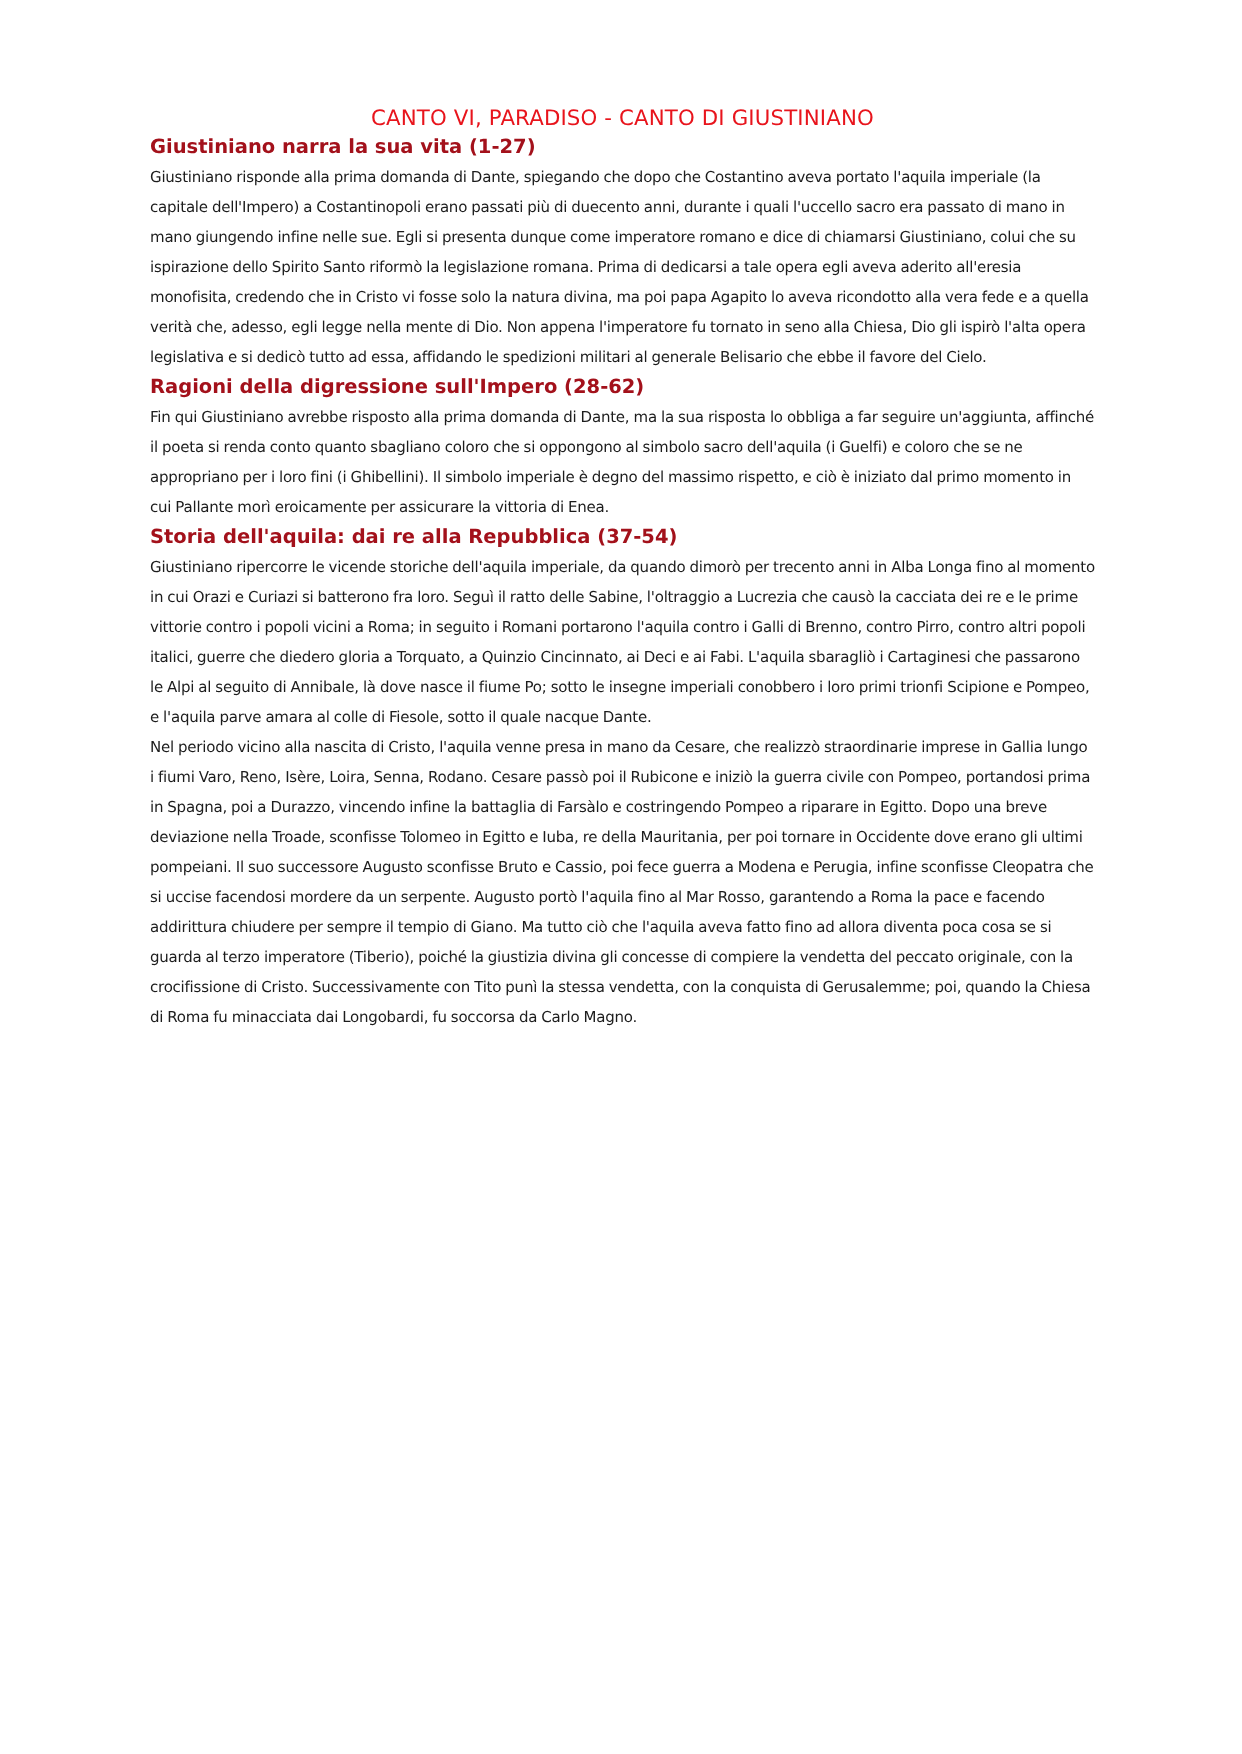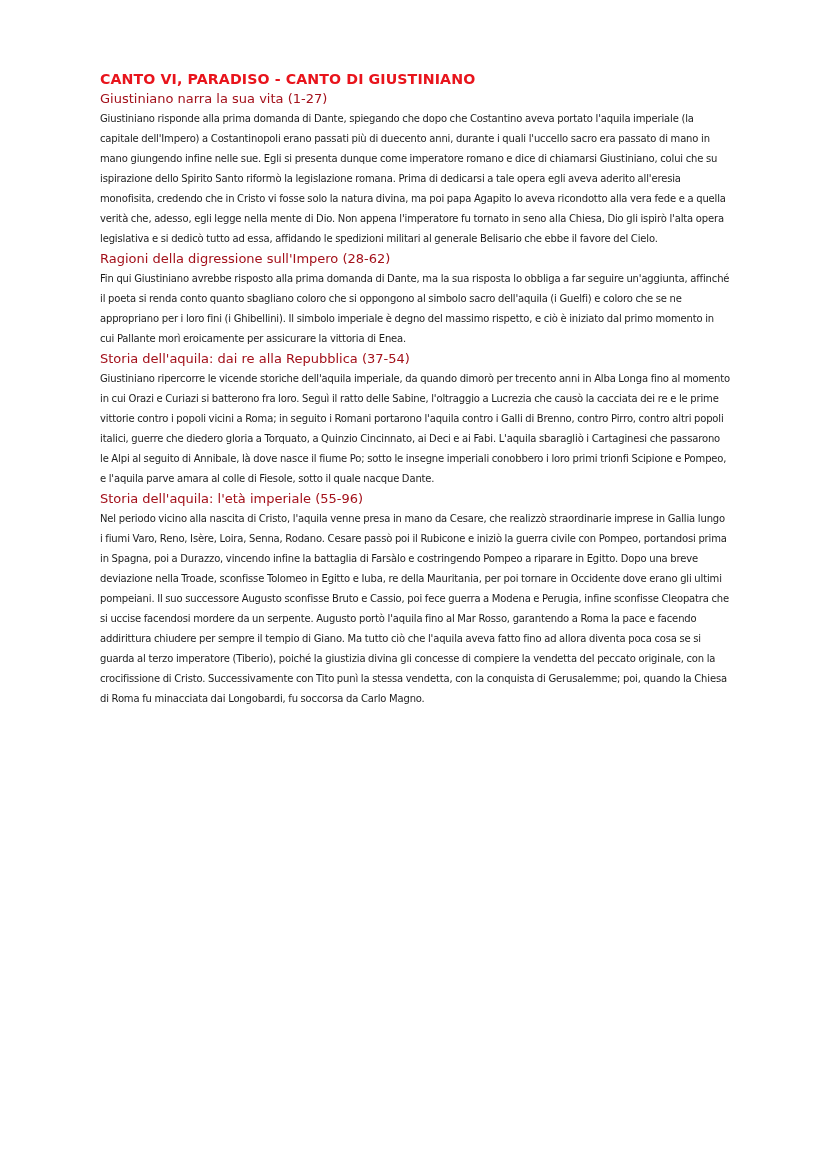--- a/index.html
+++ b/index.html
@@ -16,29 +16,30 @@
     .page {
       position: absolute;
       left: 100px;
       top: 69px;
       width: 630px;
       font-family: "DejaVu Sans", sans-serif;
       color: #1a1a1a;
     }
     .doc-title {
       font-size: 14.2px;
-      font-weight: bold;
+      font-weight: normal;
       color: #e8141c;
       line-height: 20px;
       margin: 0;
       letter-spacing: 0.1px;
+      text-align: center;
     }
     .section-heading {
       font-size: 13px;
-      font-weight: normal;
+      font-weight: bold;
       color: #a3111b;
       line-height: 20px;
       margin: 0;
     }
     .section-body {
       font-size: 10px;
       line-height: 20px;
       margin: 0;
       color: #1c1c1c;
       letter-spacing: -0.15px;
@@ -60,16 +61,15 @@
     <h2 class="section-heading">Ragioni della digressione sull'Impero (28-62)</h2>
     <p class="section-body">Fin qui Giustiniano avrebbe risposto alla prima domanda di Dante, ma la sua risposta lo obbliga a far seguire un'aggiunta, affinché il poeta si renda conto quanto sbagliano coloro che si oppongono al simbolo sacro dell'aquila (i Guelfi) e coloro che se ne appropriano per i loro fini (i Ghibellini). Il simbolo imperiale è degno del massimo rispetto, e ciò è iniziato dal primo momento in cui Pallante morì eroicamente per assicurare la vittoria di Enea.</p>
   </section>
 
   <section>
     <h2 class="section-heading">Storia dell'aquila: dai re alla Repubblica (37-54)</h2>
     <p class="section-body">Giustiniano ripercorre le vicende storiche dell'aquila imperiale, da quando dimorò per trecento anni in Alba Longa fino al momento in cui Orazi e Curiazi si batterono fra loro. Seguì il ratto delle Sabine, l'oltraggio a Lucrezia che causò la cacciata dei re e le prime vittorie contro i popoli vicini a Roma; in seguito i Romani portarono l'aquila contro i Galli di Brenno, contro Pirro, contro altri popoli italici, guerre che diedero gloria a Torquato, a Quinzio Cincinnato, ai Deci e ai Fabi. L'aquila sbaragliò i Cartaginesi che passarono le Alpi al seguito di Annibale, là dove nasce il fiume Po; sotto le insegne imperiali conobbero i loro primi trionfi Scipione e Pompeo, e l'aquila parve amara al colle di Fiesole, sotto il quale nacque Dante.</p>
   </section>
 
   <section>
-    <h2 class="section-heading">Storia dell'aquila: l'età imperiale (55-96)</h2>
     <p class="section-body">Nel periodo vicino alla nascita di Cristo, l'aquila venne presa in mano da Cesare, che realizzò straordinarie imprese in Gallia lungo i fiumi Varo, Reno, Isère, Loira, Senna, Rodano. Cesare passò poi il Rubicone e iniziò la guerra civile con Pompeo, portandosi prima in Spagna, poi a Durazzo, vincendo infine la battaglia di Farsàlo e costringendo Pompeo a riparare in Egitto. Dopo una breve deviazione nella Troade, sconfisse Tolomeo in Egitto e Iuba, re della Mauritania, per poi tornare in Occidente dove erano gli ultimi pompeiani. Il suo successore Augusto sconfisse Bruto e Cassio, poi fece guerra a Modena e Perugia, infine sconfisse Cleopatra che si uccise facendosi mordere da un serpente. Augusto portò l'aquila fino al Mar Rosso, garantendo a Roma la pace e facendo addirittura chiudere per sempre il tempio di Giano. Ma tutto ciò che l'aquila aveva fatto fino ad allora diventa poca cosa se si guarda al terzo imperatore (Tiberio), poiché la giustizia divina gli concesse di compiere la vendetta del peccato originale, con la crocifissione di Cristo. Successivamente con Tito punì la stessa vendetta, con la conquista di Gerusalemme; poi, quando la Chiesa di Roma fu minacciata dai Longobardi, fu soccorsa da Carlo Magno.</p>
   </section>
 </div>
 
 </body></html>

